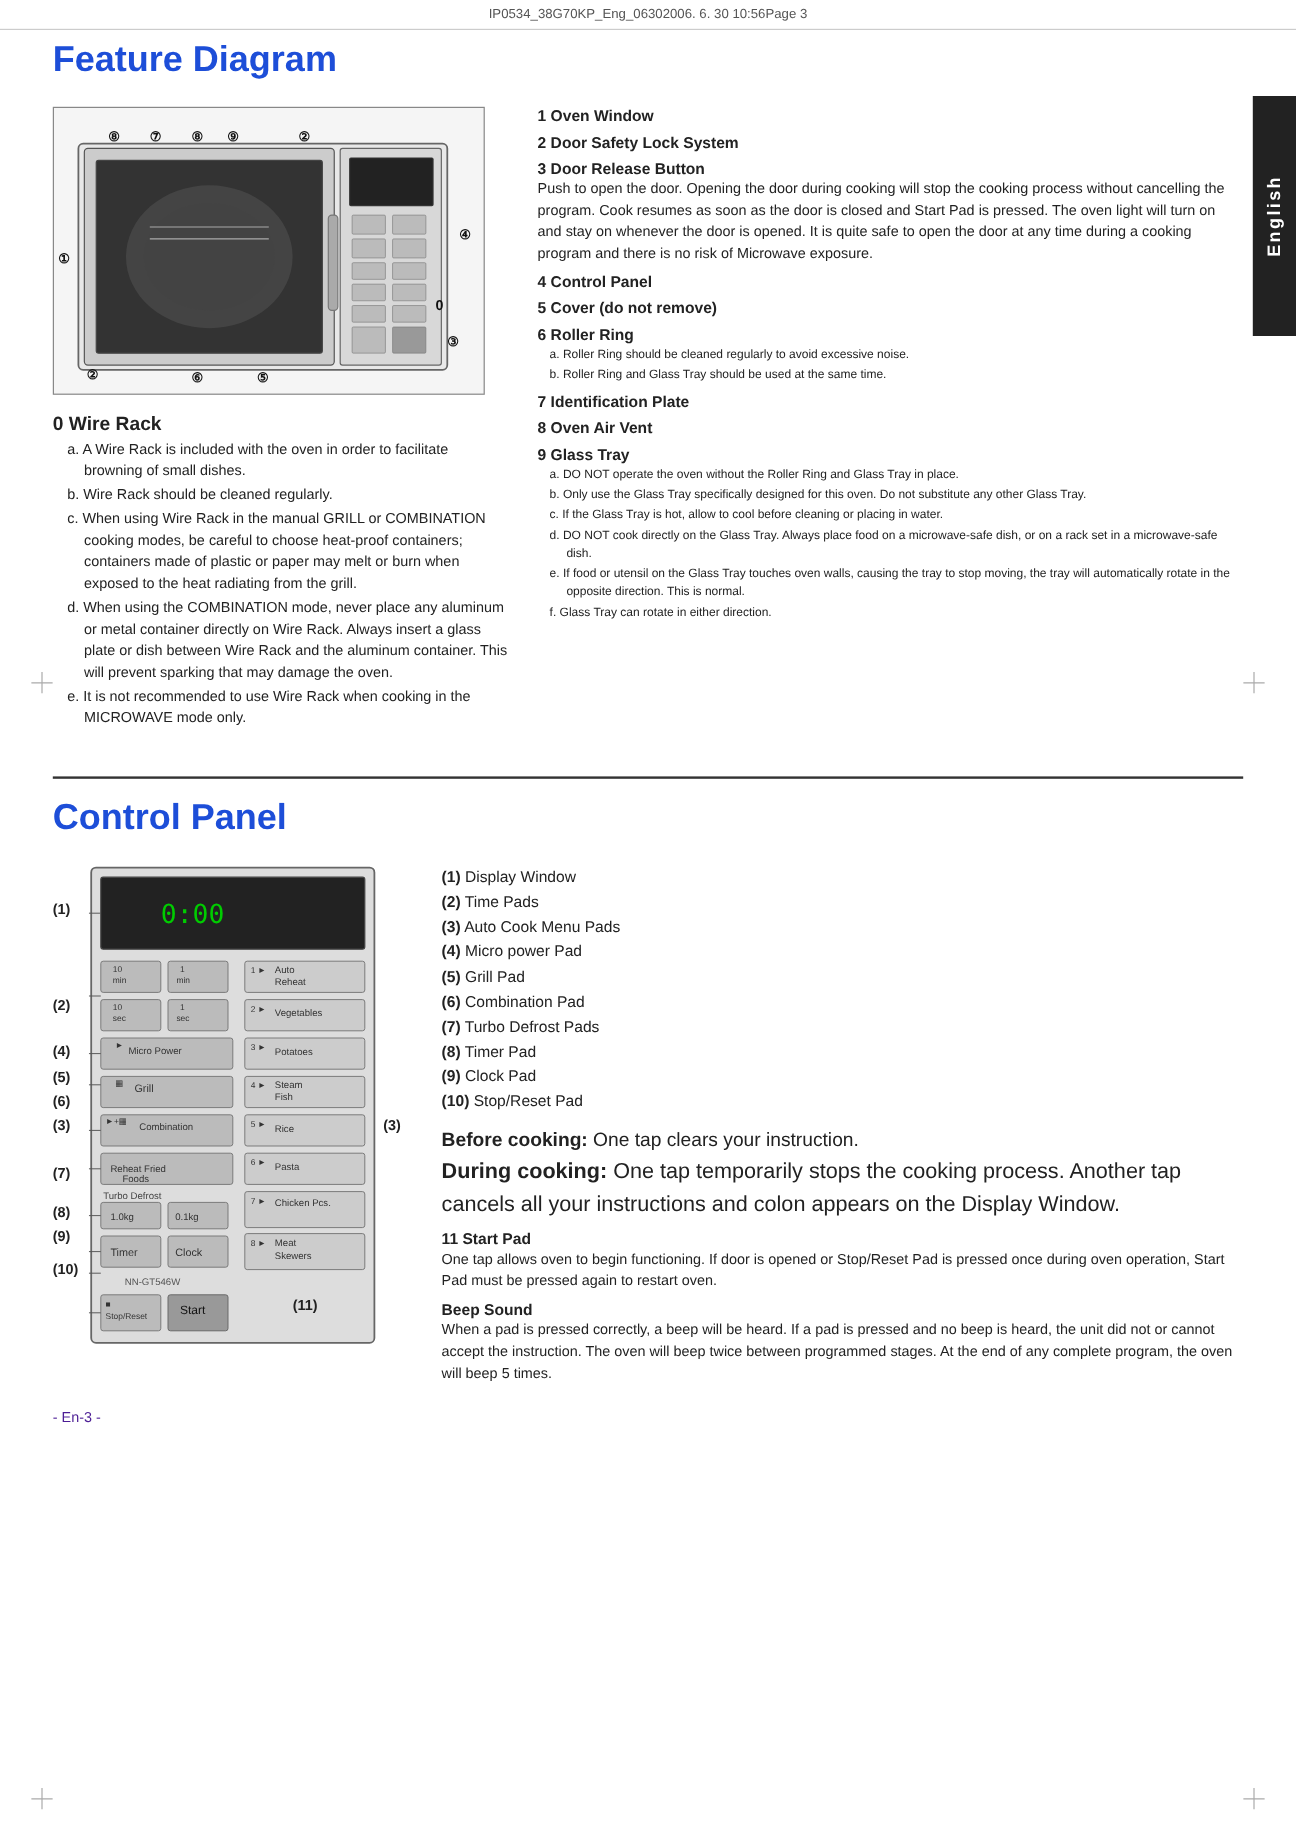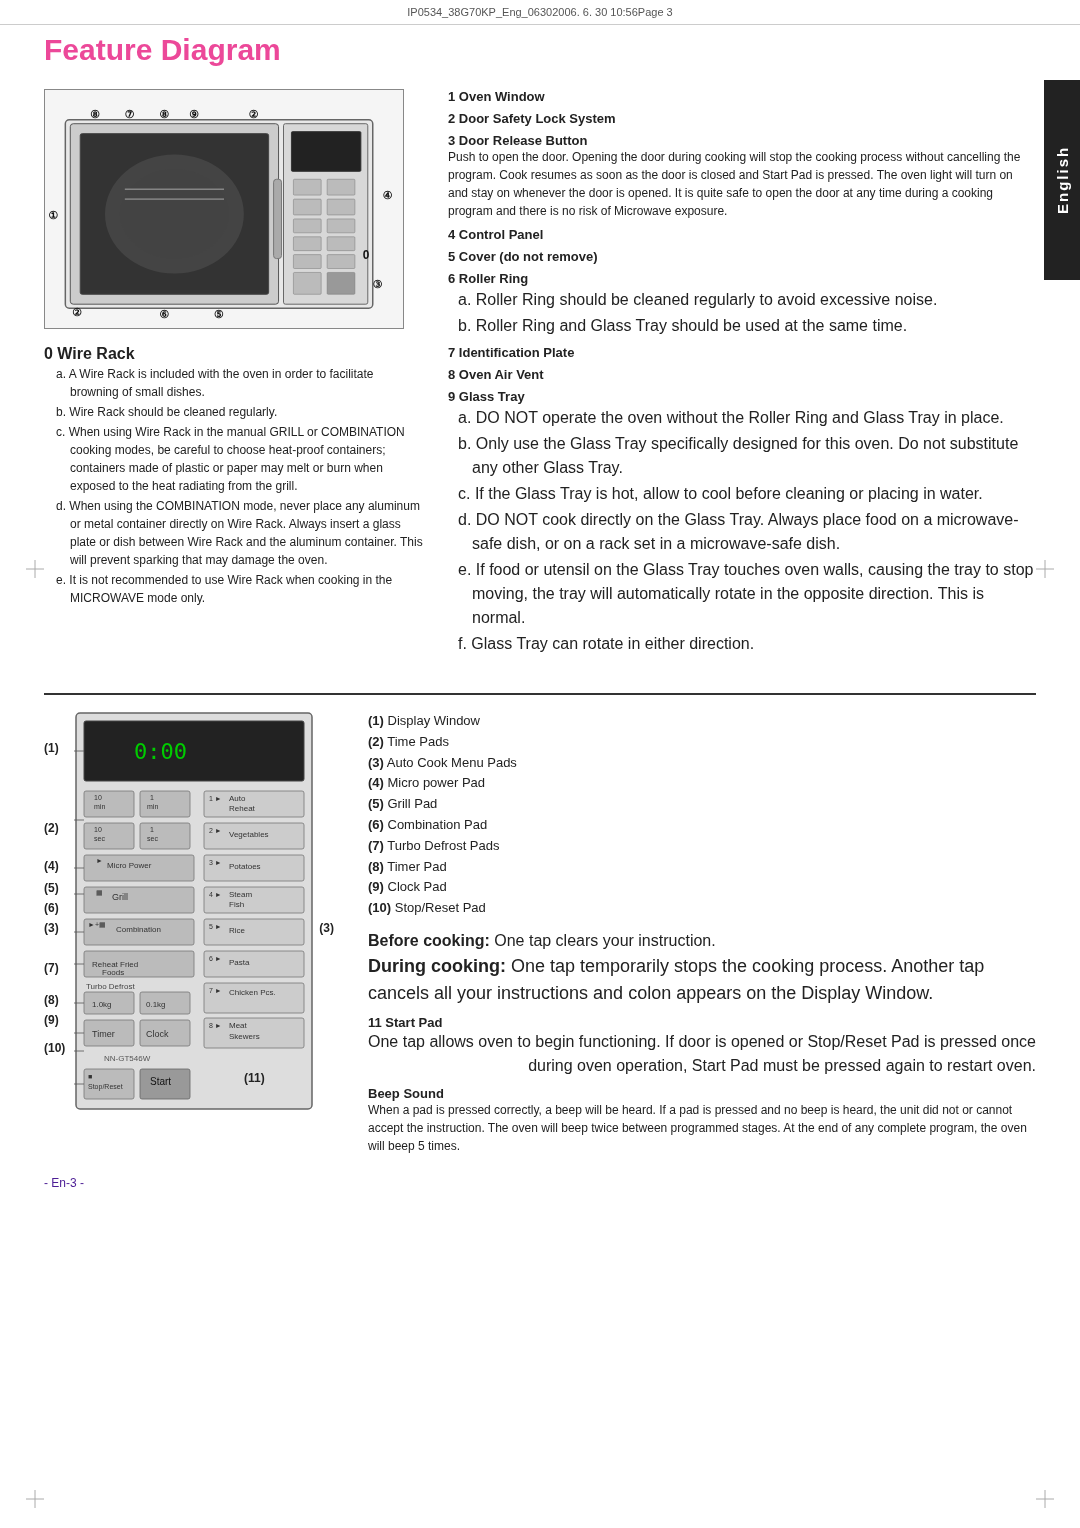--- a/index.html
+++ b/index.html
@@ -42,21 +42,21 @@
       height: 200px;
       display: flex;
       align-items: center;
       justify-content: center;
     }
 
     
     .section-title {
       font-size: 30px;
       font-weight: bold;
-      color: #ec4899;
+      color: #1d4ed8;
       margin-bottom: 18px;
       padding-bottom: 4px;
     }
 
     
     .feature-section {
       display: flex;
       gap: 24px;
       margin-bottom: 30px;
     }
@@ -162,21 +162,21 @@
     .inner-content {
       padding: 8px 44px 16px 44px;
     }
 
     .sub-list {
       list-style: none;
       padding-left: 10px;
       margin-top: 2px;
     }
     .sub-list li {
-      font-size: 16px;
+      font-size: 10px;
       line-height: 1.5;
       margin-bottom: 2px;
       padding-left: 14px;
       text-indent: -14px;
     }
 
     .right-col-item {
       margin-bottom: 7px;
     }
     .right-col-item .heading {
@@ -322,20 +322,21 @@
               <li>f. Glass Tray can rotate in either direction.</li>
             </ul>
           </div>
         </div>
       </div>
     </div>
 
     <hr class="section-divider">
 
     <div>
+      <h1 class="section-title">Control Panel</h1>
 
       <div class="control-section">
 
         <div class="control-left">
           <div style="position:relative; width:280px;">
 
             <div style="position:absolute; left:0; top:30px; font-size:12px; font-weight:bold;">(1)</div>
             <div style="position:absolute; left:0; top:110px; font-size:12px; font-weight:bold;">(2)</div>
             <div style="position:absolute; left:0; top:148px; font-size:12px; font-weight:bold;">(4)</div>
             <div style="position:absolute; left:0; top:170px; font-size:12px; font-weight:bold;">(5)</div>
@@ -471,21 +472,21 @@
             <li><span class="num">(10)</span> Stop/Reset  Pad</li>
           </ul>
 
           <div class="right-col-item">
             <p style="font-size:16px; line-height:1.5;"><span class="bold-text">Before cooking:</span> One tap clears your instruction.</p>
             <p style="font-size:18px; line-height:1.5;"><span class="bold-text">During cooking:</span> One tap temporarily stops the cooking process.  Another tap cancels all your instructions and colon appears on the Display Window.</p>
           </div>
 
           <div class="right-col-item" style="margin-top:8px;">
             <div class="heading">11  Start Pad</div>
-            <p style="font-size:16px; line-height:1.5;text-align:right;">One tap allows oven to begin functioning. If door is opened or Stop/Reset Pad is pressed once during oven operation, Start Pad must be pressed again to restart oven.</p>
+            <p style="font-size:12px; line-height:1.5;">One tap allows oven to begin functioning. If door is opened or Stop/Reset Pad is pressed once during oven operation, Start Pad must be pressed again to restart oven.</p>
           </div>
 
           <div class="right-col-item" style="margin-top:8px;">
             <div class="heading">Beep Sound</div>
             <p style="font-size:12px; line-height:1.5;">When a pad is pressed correctly, a beep will be heard. If a pad is pressed and no beep is heard, the unit did not or cannot accept the instruction. The oven will beep twice between programmed stages. At the end of any complete program, the oven will beep 5 times.</p>
           </div>
         </div>
       </div>
     </div>
 

